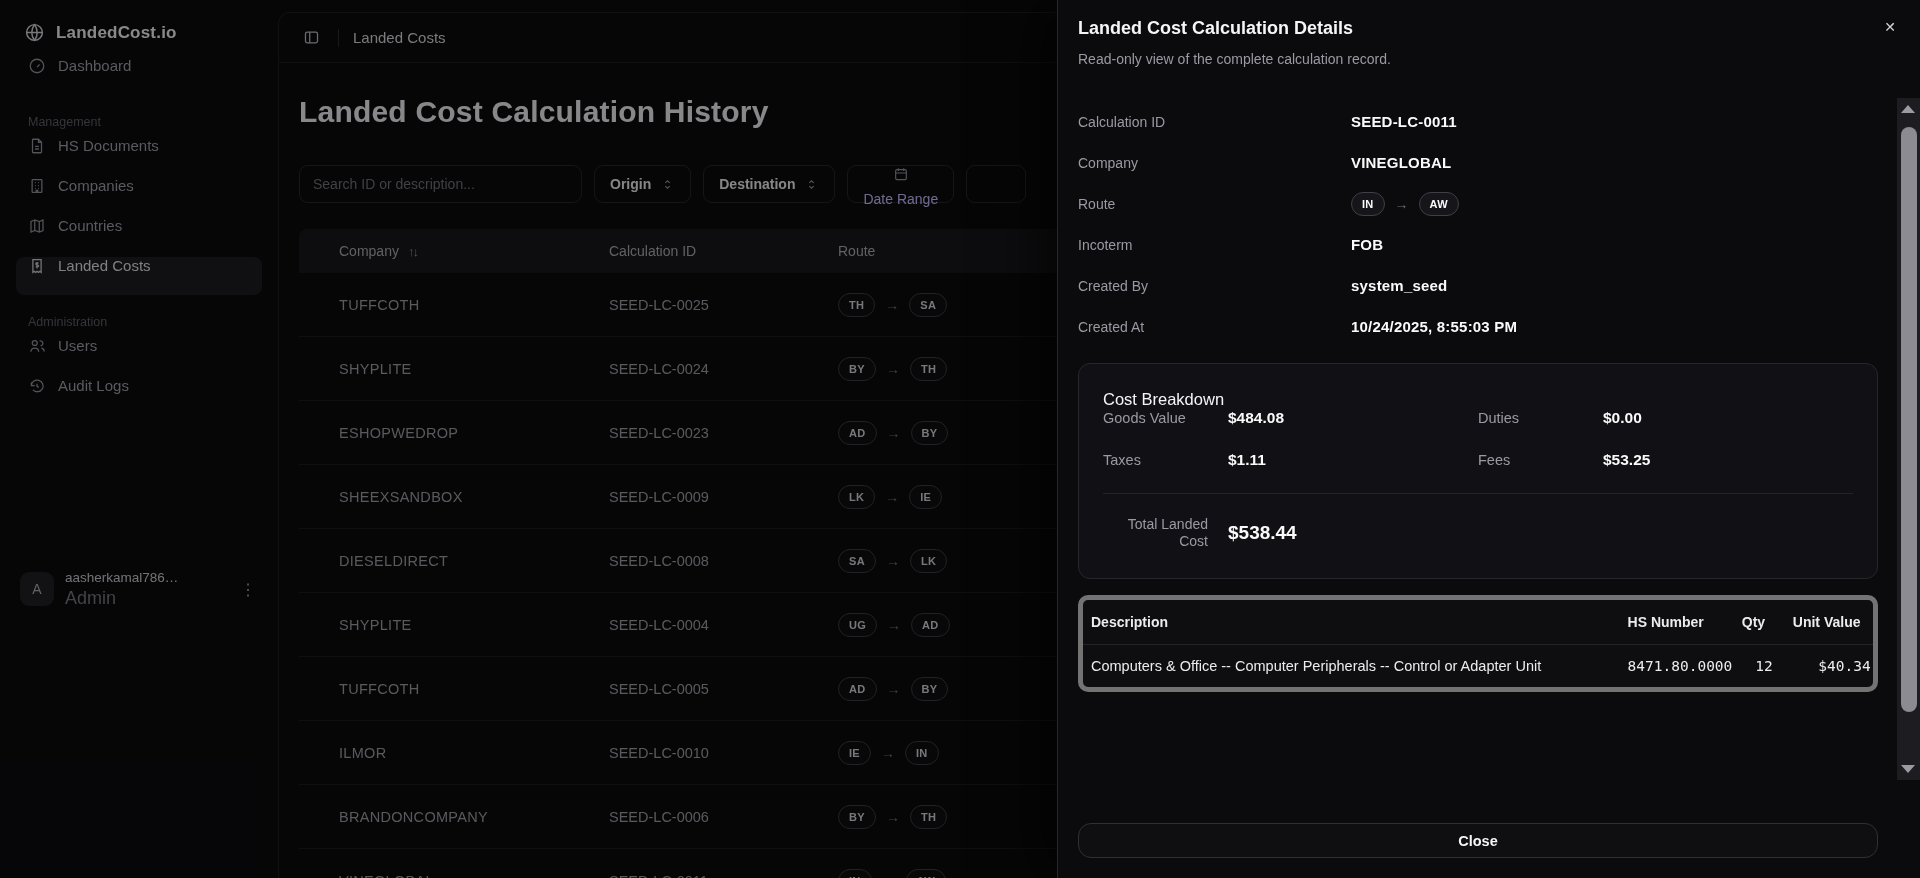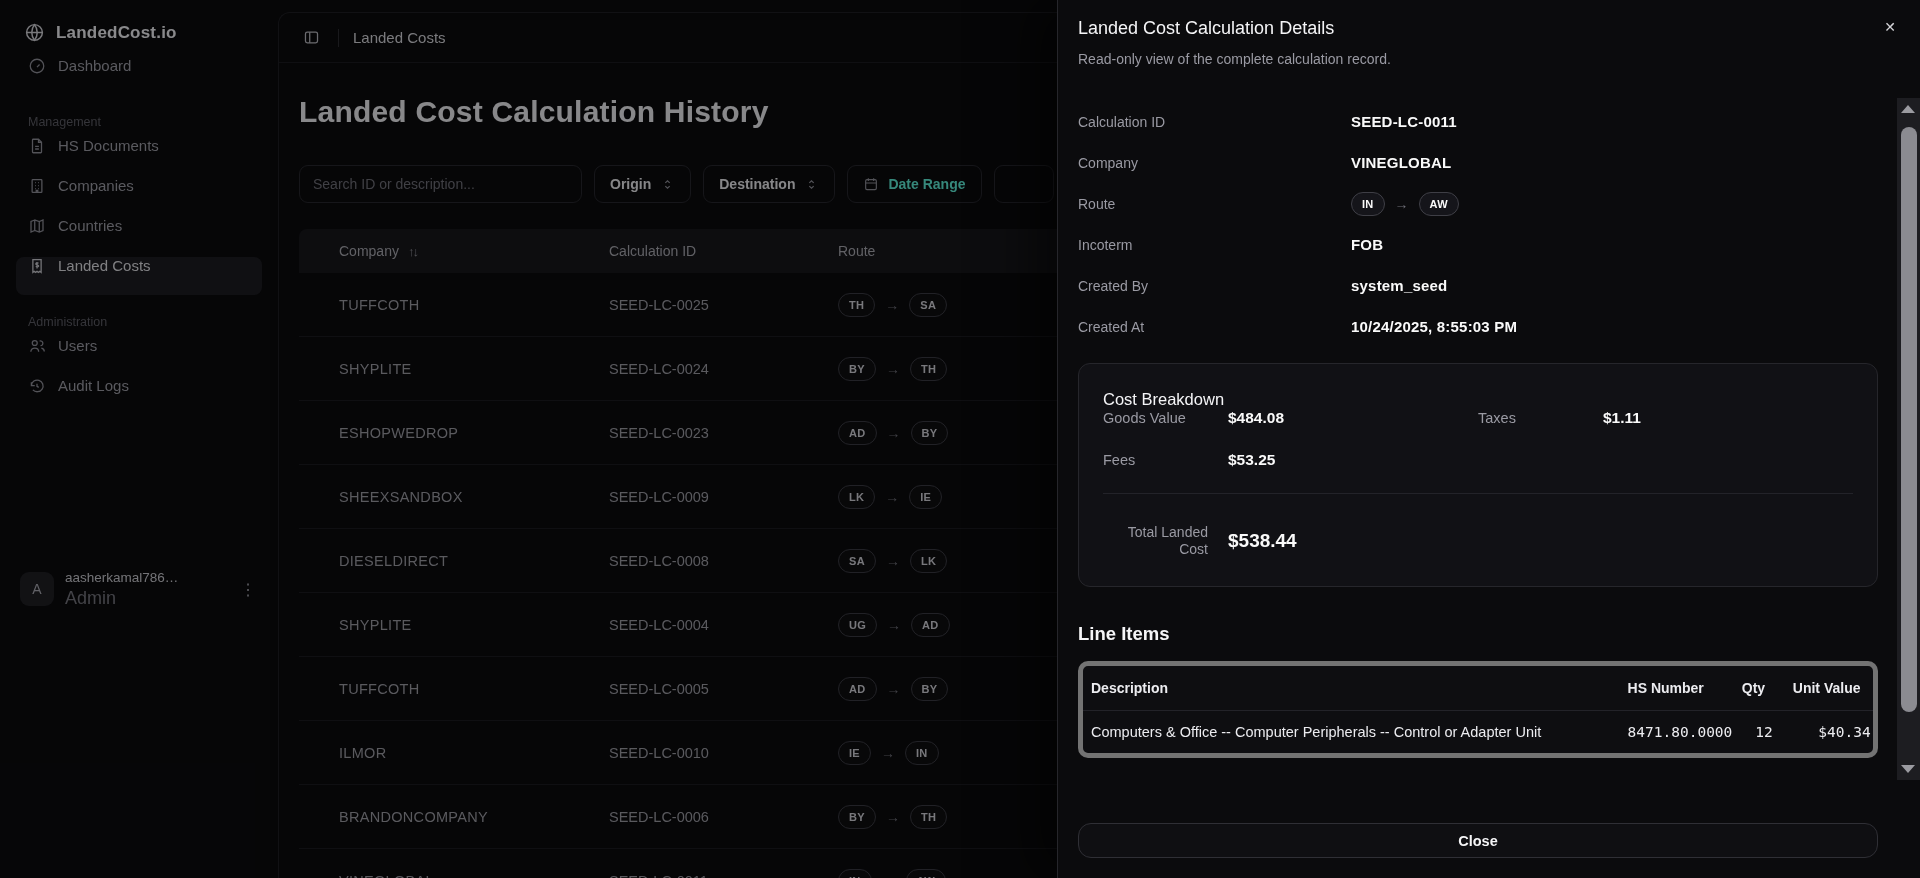--- a/index.html
+++ b/index.html
@@ -36,54 +36,54 @@
   .toggle-btn { color:#b9b9c0; background:none; border:none; padding:4px; display:flex; }
   .vsep { width:1px; height:18px; background:#2b2b31; }
   .breadcrumb { font-size:15px; color:#d3d3d8; }
   .page-body { padding:32px 20px 0 20px; }
   .page-title { margin:0; font-size:30px; font-weight:700; color:#eaeaee; letter-spacing:.2px; }
   .filters { display:flex; gap:12px; margin-top:36px; align-items:center; }
   .search-input { width:283px; height:38px; background:transparent; border:1px solid #27272d; border-radius:9px; color:#d4d4d8; padding:0 13px; font-size:14px; outline:none; font-family:"Liberation Sans",sans-serif; }
   .search-input::placeholder { color:#6f6f78; }
   .filter-btn { height:38px; border:1px solid #27272d; border-radius:9px; background:transparent; color:#e7e7ea; font-size:14px; font-weight:600; display:flex; align-items:center; gap:9px; padding:0 15px; font-family:"Liberation Sans",sans-serif; }
   .filter-btn .ic { color:#8f8f98; }
-  .filter-btn.muted { color:#5eead4; font-weight:700; }
+  .filter-btn.muted { color:#c4b5fd; font-weight:400;flex-direction:column; }
   .filter-btn.sliver { width:60px; }
   .table-wrap { margin-top:26px; }
   .thead { display:grid; grid-template-columns:270px 229px 1fr; background:#17171b; height:44px; align-items:center; padding-left:40px; color:#a7a7af; font-size:14px; border-radius:8px 0 0 0; }
   .th-company { display:flex; align-items:center; gap:9px; background:none; border:none; color:inherit; font:inherit; padding:0; }
   .sort-glyph { font-size:13px; color:#8a8a92; letter-spacing:-2px; }
   .trow { display:grid; grid-template-columns:270px 229px 1fr; height:64px; align-items:center; padding-left:40px; border-bottom:1px solid #1b1b20; color:#9b9ba3; font-size:14.5px; }
   .cell-company { letter-spacing:.3px; }
   .route-cell { display:flex; align-items:center; gap:10px; }
   .pill { display:inline-flex; align-items:center; justify-content:center; border:1px solid #3a3a42; border-radius:999px; padding:5px 10px; font-size:11px; font-weight:700; color:#cfcfd6; background:rgba(255,255,255,.02); letter-spacing:.3px; }
   .route-arrow { color:#6f6f78; font-size:14px; }
 
   
   .overlay { position:absolute; left:0; top:0; width:1057px; height:878px; background:rgba(0,0,0,.42); z-index:40; }
 
   
   .panel { position:absolute; left:1057px; top:0; width:863px; height:878px; background:#0b0b0d; border-left:1px solid #26262b; z-index:50; box-shadow:-24px 0 48px rgba(0,0,0,.55); }
-  .panel-title { margin:18px 20px 0; font-size:18px; font-weight:400; color:#f5f5f7; }
+  .panel-title { margin:18px 20px 0; font-size:18px; font-weight:700; color:#f5f5f7; }
   .panel-sub { margin:12px 20px 0; font-size:14px; color:#9a9aa3; }
   .close-x { position:absolute; top:18px; right:22px; background:none; border:none; color:#d4d4d8; font-size:14px; padding:2px; line-height:1; }
   .fields { margin:34px 20px 0; }
   .field-row { display:flex; align-items:center; height:41px; }
   .f-label { width:273px; color:#9a9aa3; font-size:14px; flex:0 0 auto; }
   .f-value { color:#fafafa; font-size:15px; font-weight:700; letter-spacing:.2px; }
   .pill.bright { color:#fafafa; border-color:#3f3f46; background:#15151a; }
 
   .cost-card { margin:16px 42px 0 20px; background:#111115; border:1px solid #26262b; border-radius:12px; padding:26px 24px 28px; }
   .cb-title { font-size:16.5px; font-weight:400; color:#f5f5f7; }
   .cb-grid { display:grid; grid-template-columns:1fr 1fr; row-gap:24px; }
   .cb-item { display:flex; align-items:center; }
   .cb-label { width:125px; color:#9a9aa3; font-size:14.5px; flex:0 0 auto; }
   .cb-value { color:#fafafa; font-weight:700; font-size:15.5px; }
   .cb-divider { border:none; border-top:1px solid #232329; margin:24px 0 0; }
-  .cb-total { display:flex; align-items:center; margin-top:30px; }
+  .cb-total { display:flex; align-items:center; margin-top:22px; }
   .cb-total-label { width:105px; text-align:right; color:#9a9aa3; font-size:14px; line-height:1.2; flex:0 0 auto; }
   .cb-total-value { margin-left:20px; color:#fafafa; font-weight:700; font-size:19px; }
 
   .li-heading { margin:36px 20px 0; font-size:18.5px; font-weight:700; color:#f5f5f7; }
   .li-card { margin:16px 42px 0 20px; border:5px solid #737373; border-radius:10px; overflow:hidden; background:#0e0e11; }
   .li-table { width:910px; border-collapse:collapse; table-layout:fixed; }
   .li-table th { text-align:left; font-size:14px; font-weight:600; color:#ececf0; padding:14px 10px; white-space:nowrap; }
   .li-table td { font-size:14.5px; color:#ececf0; padding:13px 10px; border-top:1px solid #232329; white-space:nowrap; }
   .li-table th:first-child, .li-table td:first-child { padding-left:8px; }
   .num { text-align:right; }
@@ -395,36 +395,39 @@
   </div>
 
   <div class="cost-card">
     <div class="cb-title">Cost Breakdown</div>
     <div class="cb-grid">
       <div class="cb-item">
         <div class="cb-label">Goods Value</div>
         <div class="cb-value">$484.08</div>
       </div>
       <div class="cb-item">
+        <div class="cb-label">Duties</div>
+        <div class="cb-value">$0.00</div>
+      </div>
+      <div class="cb-item">
         <div class="cb-label">Taxes</div>
         <div class="cb-value">$1.11</div>
       </div>
       <div class="cb-item">
         <div class="cb-label">Fees</div>
         <div class="cb-value">$53.25</div>
       </div>
     </div>
     <hr class="cb-divider">
     <div class="cb-total">
       <div class="cb-total-label">Total Landed Cost</div>
       <div class="cb-total-value">$538.44</div>
     </div>
   </div>
 
-  <h3 class="li-heading">Line Items</h3>
   <div class="li-card">
     <table class="li-table">
       <colgroup>
           <col style="width:524px">
           <col style="width:112px">
           <col style="width:50px">
           <col style="width:96px">
           <col style="width:110px">
         </colgroup>
       <thead>

